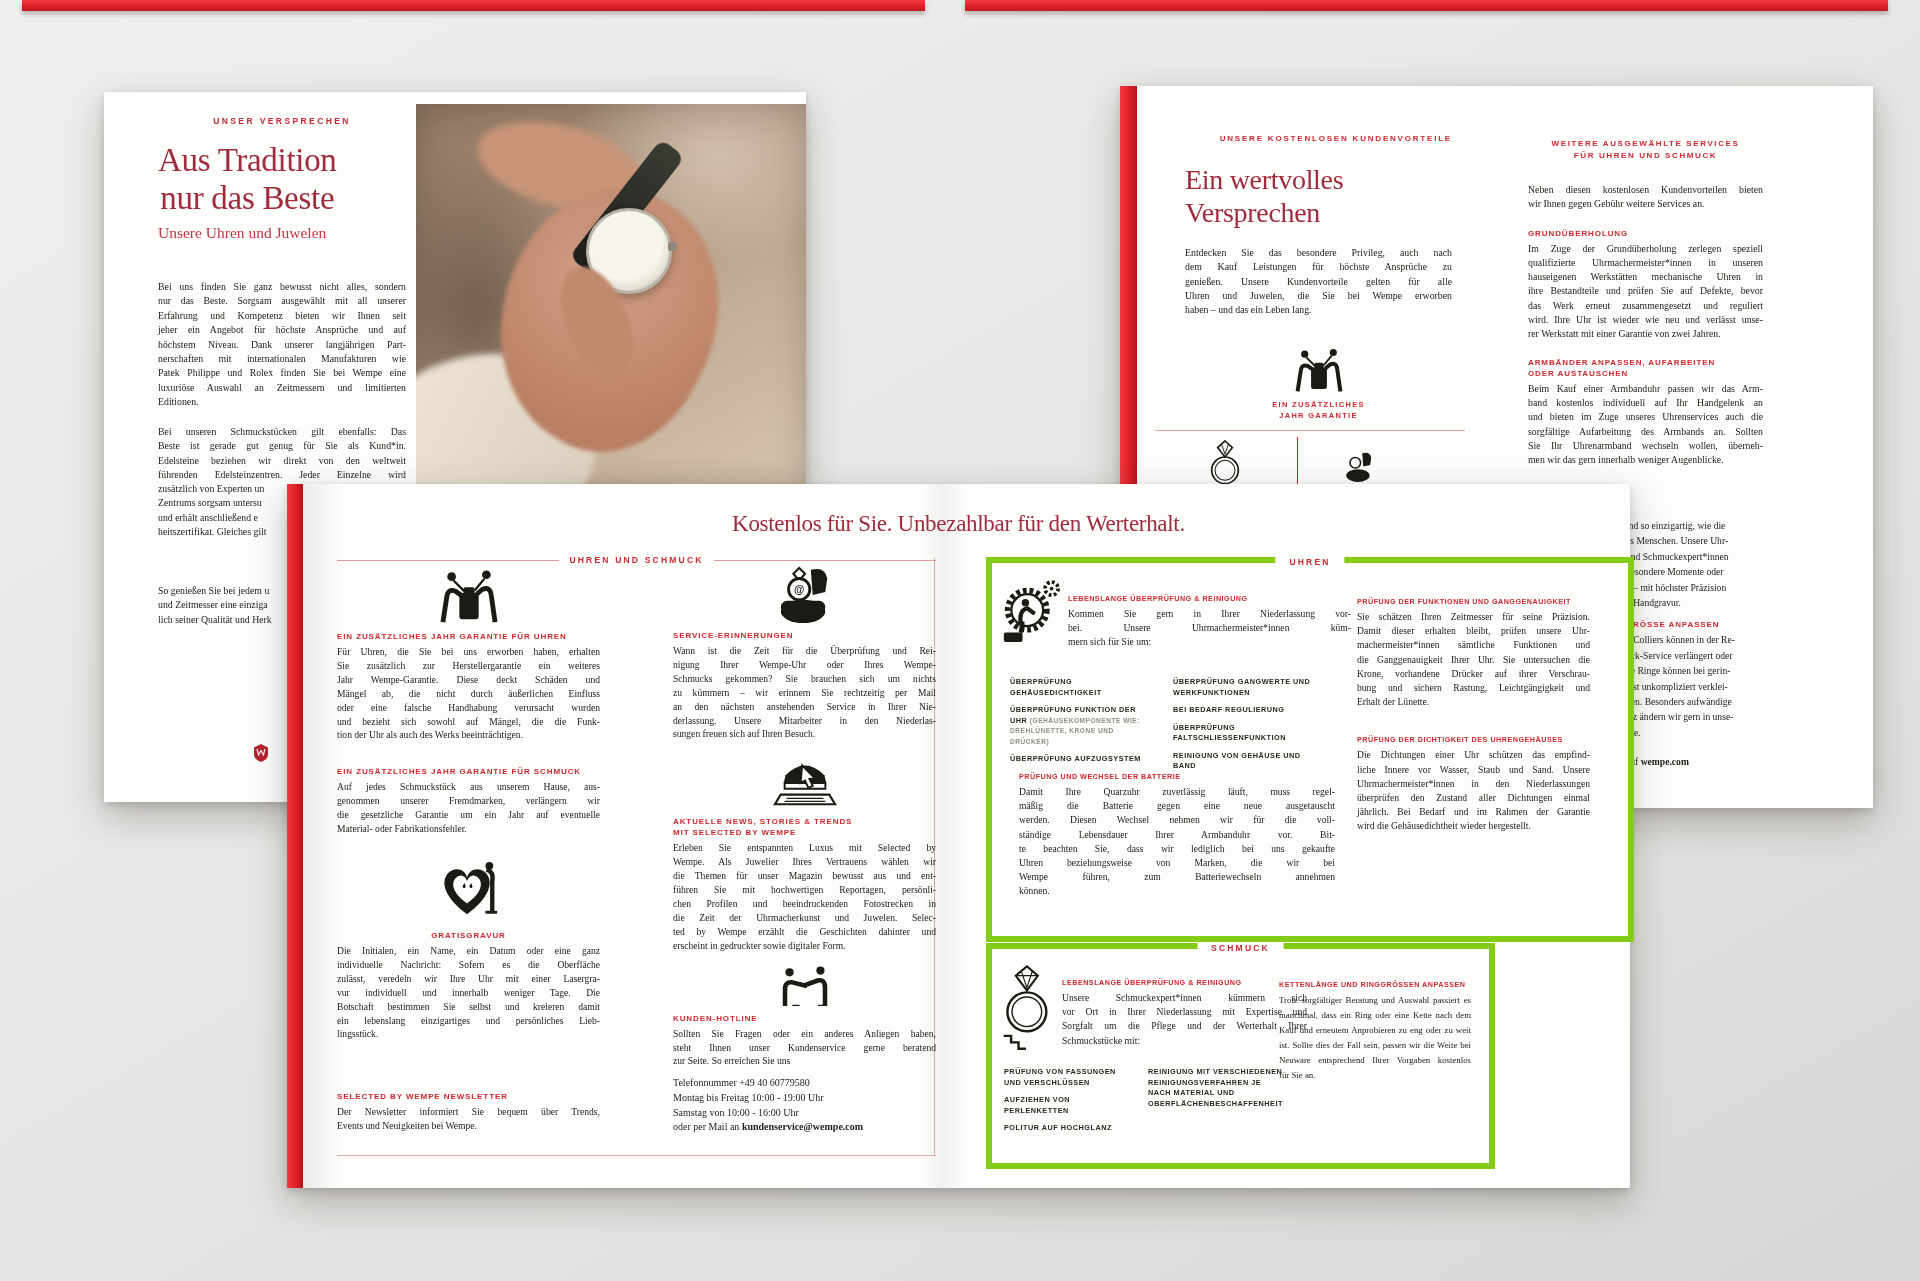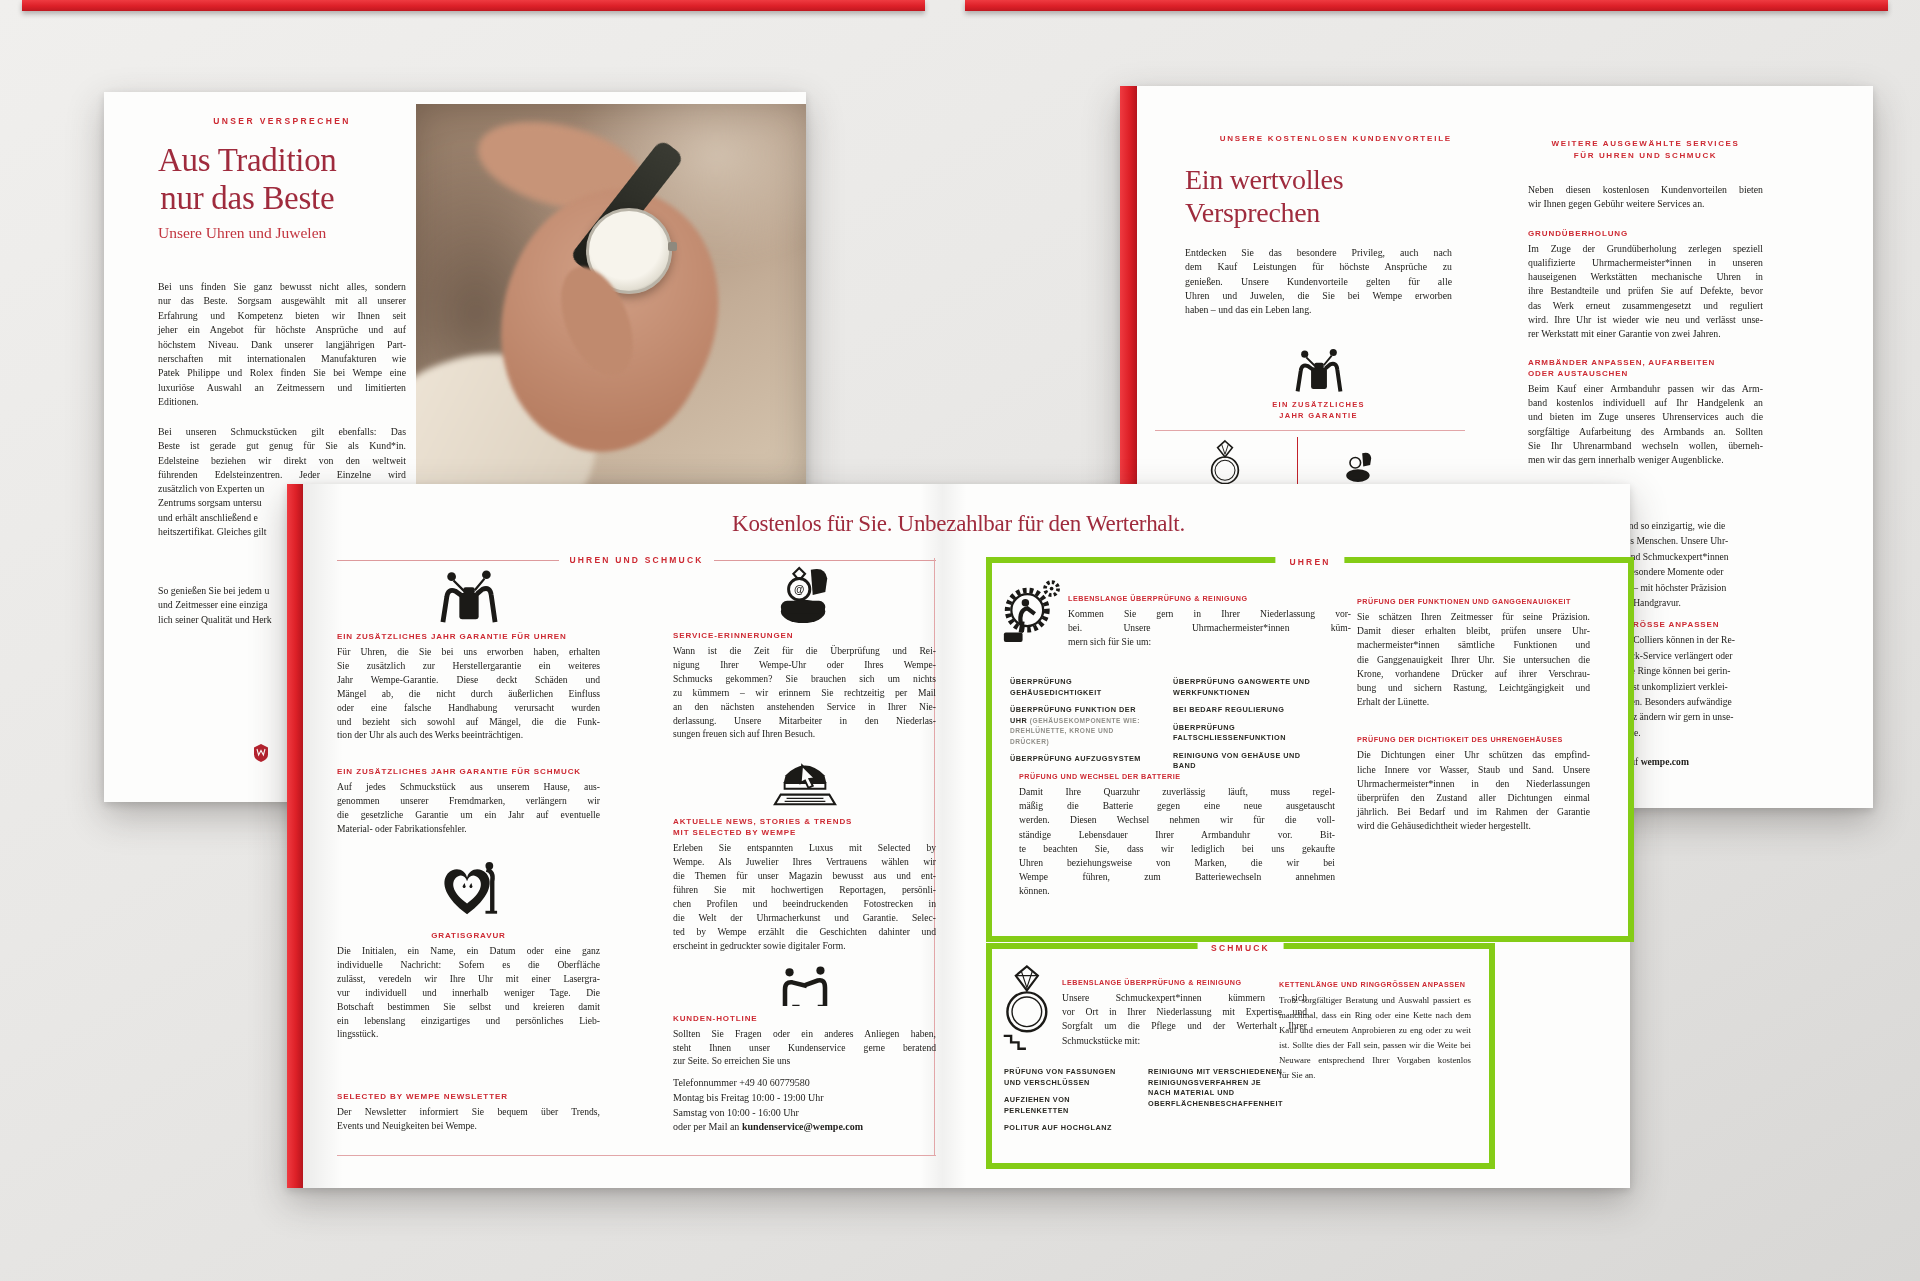--- a/index.html
+++ b/index.html
@@ -338,21 +338,21 @@
       <div class="shead" style="margin-top:6px;margin-bottom:0;">
           <div class="ln nj">AKTUELLE NEWS, STORIES &amp; TRENDS</div>
           <div class="ln nj">MIT SELECTED BY WEMPE</div>
         </div>
       <div class="body" style="margin-top:3px;font-size:9.6px;line-height:13.9px;">
           <div class="ln j">Erleben Sie entspannten Luxus mit Selected by</div>
           <div class="ln j">Wempe. Als Juwelier Ihres Vertrauens wählen wir</div>
           <div class="ln j">die Themen für unser Magazin bewusst aus und ent-</div>
           <div class="ln j">führen Sie mit hochwertigen Reportagen, persönli-</div>
           <div class="ln j">chen Profilen und beeindruckenden Fotostrecken in</div>
-          <div class="ln j">die Welt der Uhrmacherkunst und Garantie. Selec-</div>
+          <div class="ln j">die Zeit der Uhrmacherkunst und Juwelen. Selec-</div>
           <div class="ln j">ted by Wempe erzählt die Geschichten dahinter und</div>
           <div class="ln nj">erscheint in gedruckter sowie digitaler Form.</div>
         </div>
       <div class="iconwrap" style="margin-top:13px;">
         <svg class="icon" width="58" height="40" viewBox="0 0 56 44">
           <circle cx="11" cy="7" r="4.5" fill="#1b1a17"></circle>
           <path d="M6 44 V26 Q6 17 14 18 L30 22" stroke="#1b1a17" stroke-width="5" fill="none"></path>
           <circle cx="45" cy="5" r="4.5" fill="#1b1a17"></circle>
           <path d="M50 44 V24 Q50 14 42 16 L28 21" stroke="#1b1a17" stroke-width="5" fill="none"></path>
           <path d="M14 44 h8 M42 44 h8" stroke="#1b1a17" stroke-width="3"></path>

